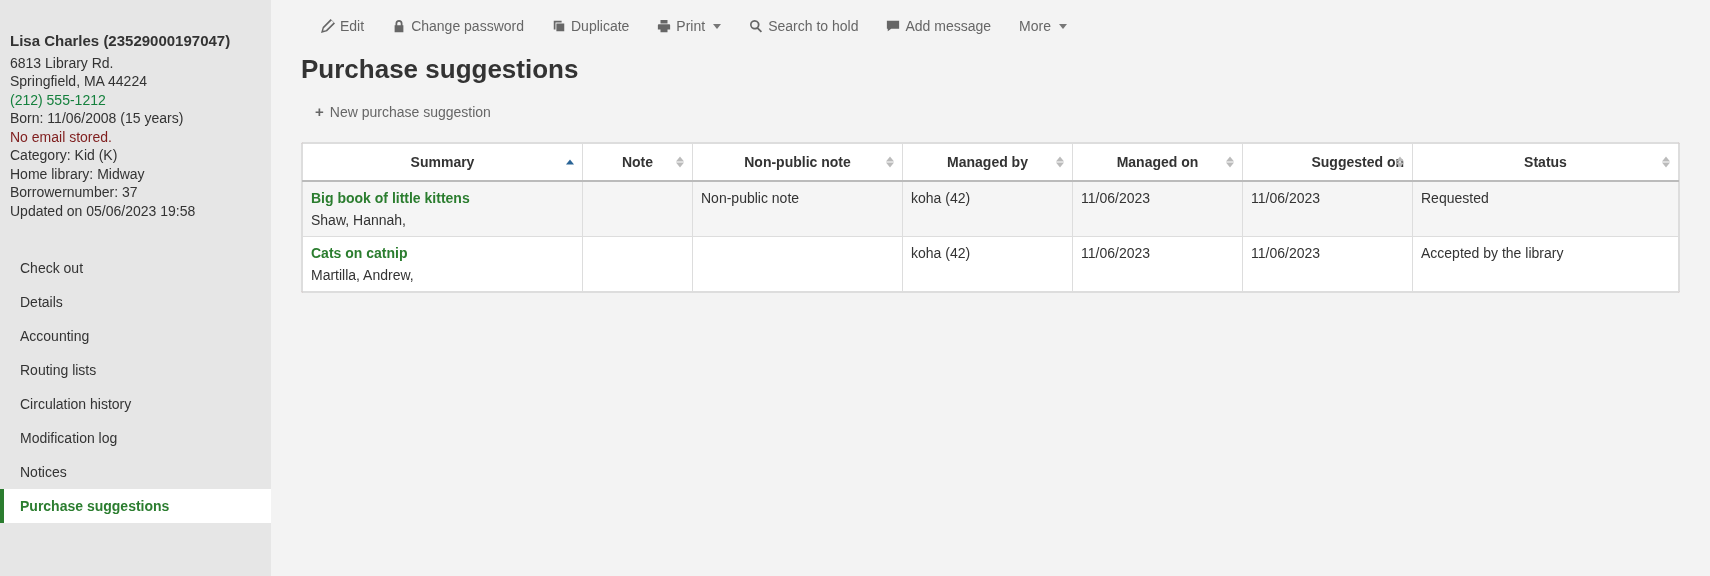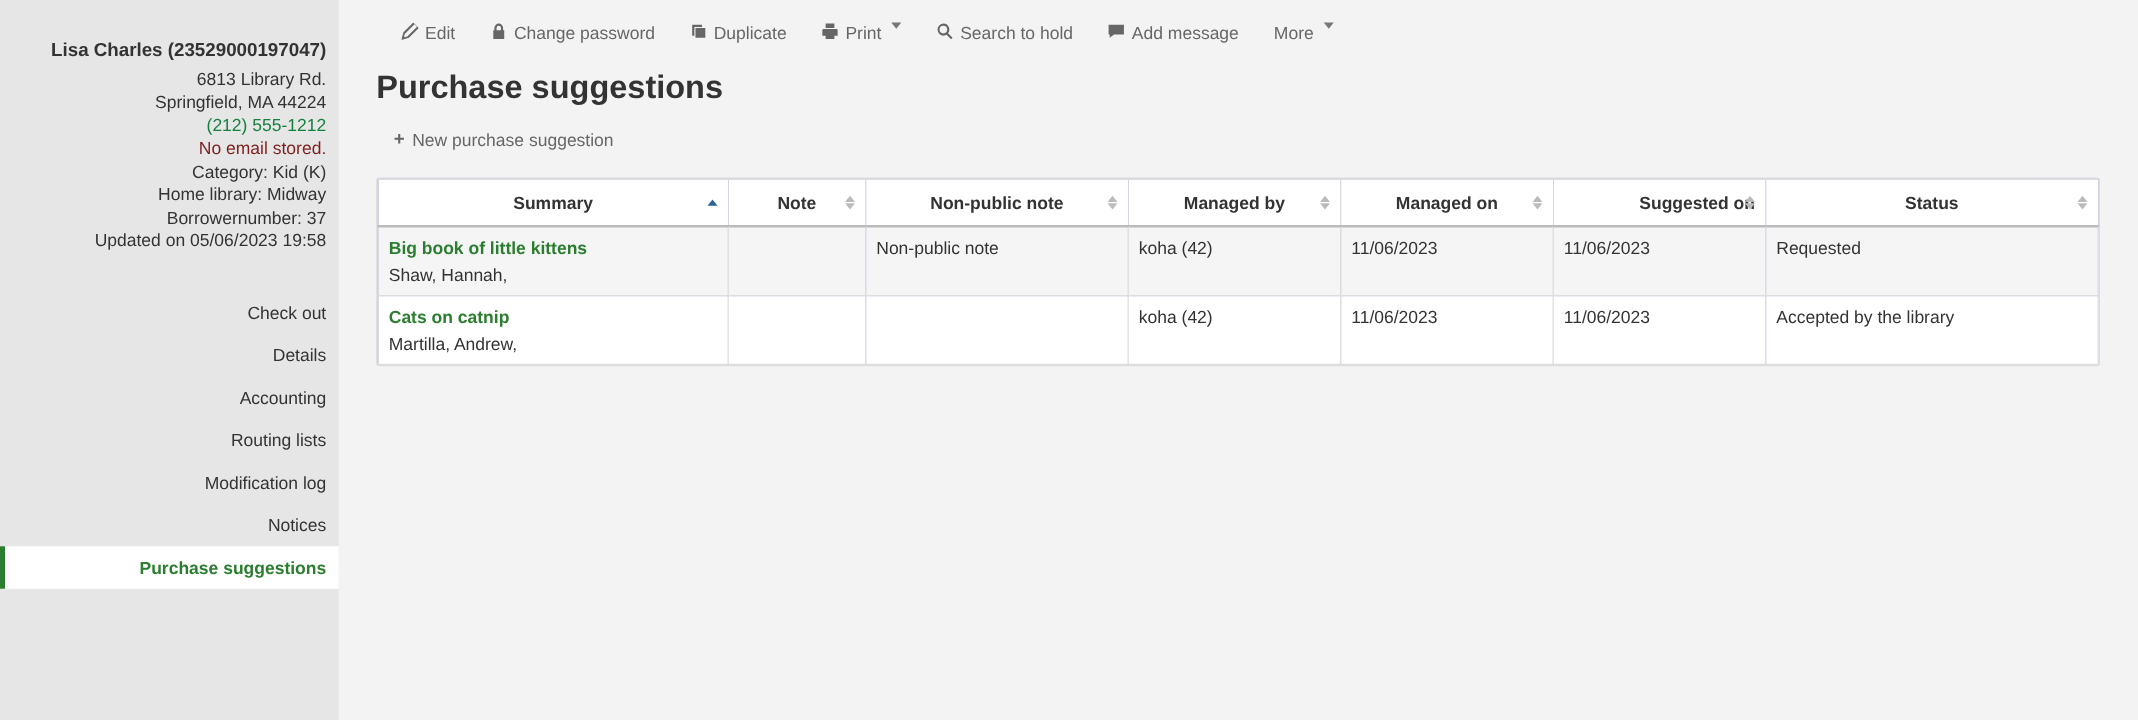--- a/index.html
+++ b/index.html
@@ -11,21 +11,20 @@
     width: 1710px;
     height: 576px;
     overflow: hidden;
   }
   .layout { display: flex; height: 100%; }
   .sidebar {
     width: 271px;
     background: #e6e6e6;
     padding-top: 32px;
     flex-shrink: 0;
-    text-align: right;
   }
   .patron-block {
     padding: 0 10px 14px 10px;
     font-size: 14px;
     line-height: 1.25;
   }
   .patron-name { font-weight: bold; font-size: 15px; margin-bottom: 4px; }
   .patron-line { margin-bottom: 1px; }
   .patron-phone { color: #15803d; }
   .patron-muted { color: #7f1d1d; }
@@ -49,20 +48,21 @@
   }
   .toolbar {
     display: flex;
     gap: 28px;
     padding: 18px 0 14px 50px;
     color: #666;
     font-size: 14px;
   }
   .toolbar-btn {
     display: inline-flex;
+    align-items: center;
     gap: 5px;
     cursor: pointer;
     color: #666;
   }
   .toolbar-btn svg { width: 14px; height: 14px; fill: #666; }
   .caret {
     display: inline-block;
     width: 0; height: 0;
     border-left: 4px solid transparent;
     border-right: 4px solid transparent;
@@ -79,21 +79,21 @@
     display: inline-flex;
     align-items: center;
     gap: 6px;
     color: #666;
     cursor: pointer;
     margin: 0 0 18px 14px;
     font-size: 14px;
   }
   .new-suggestion .plus { font-weight: bold; font-size: 15px; color: #666; }
   .table-wrap {
-    background: #c4b5fd;
+    background: #7f1d1d;
     border: 1px solid #ddd;
     border-radius: 2px;
     margin-top: 4px;
     overflow: hidden;
   }
   table { width: 100%; border-collapse: collapse; }
   th, td {
     border: 1px solid #ddd;
     padding: 8px 8px;
     text-align: left;
@@ -139,31 +139,33 @@
 </head>
 <body>
 
 <div class="layout">
   <aside class="sidebar">
     <div class="patron-block">
       <div class="patron-name">Lisa Charles (23529000197047)</div>
       <div class="patron-line">6813 Library Rd.</div>
       <div class="patron-line">Springfield, MA 44224</div>
       <div class="patron-line patron-phone">(212) 555-1212</div>
+      <div class="patron-line">Born: 11/06/2008 (15 years)</div>
       <div class="patron-line patron-muted">No email stored.</div>
       <div class="patron-line">Category: Kid (K)</div>
       <div class="patron-line">Home library: Midway</div>
       <div class="patron-line">Borrowernumber: 37</div>
       <div class="patron-line">Updated on 05/06/2023 19:58</div>
     </div>
     <ul class="nav-list" id="nav-list">
         <li class="nav-item">Check out</li>
         <li class="nav-item">Details</li>
         <li class="nav-item">Accounting</li>
         <li class="nav-item">Routing lists</li>
+        <li class="nav-item">Circulation history</li>
         <li class="nav-item">Modification log</li>
         <li class="nav-item">Notices</li>
         <li class="nav-item active">Purchase suggestions</li>
       </ul>
   </aside>
 
   <main class="main">
     <div class="toolbar">
       <span class="toolbar-btn">
         <svg viewBox="0 0 16 16">

